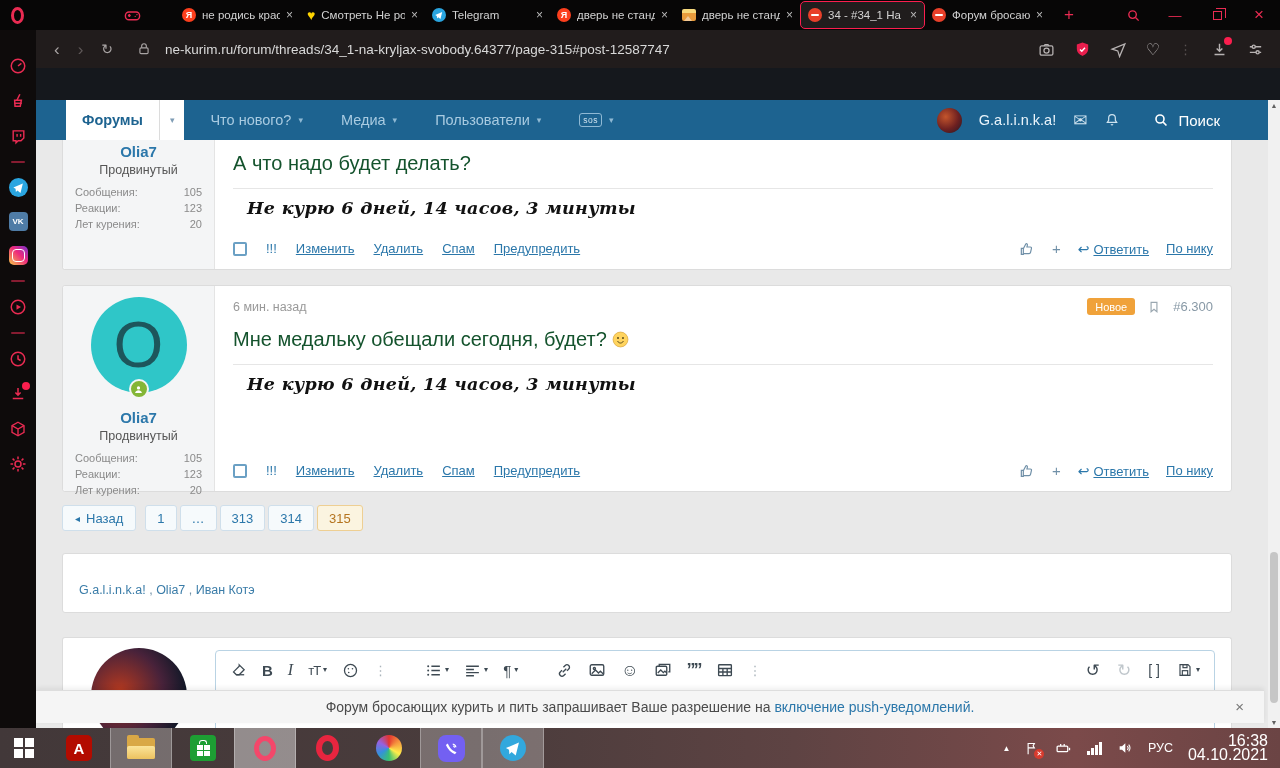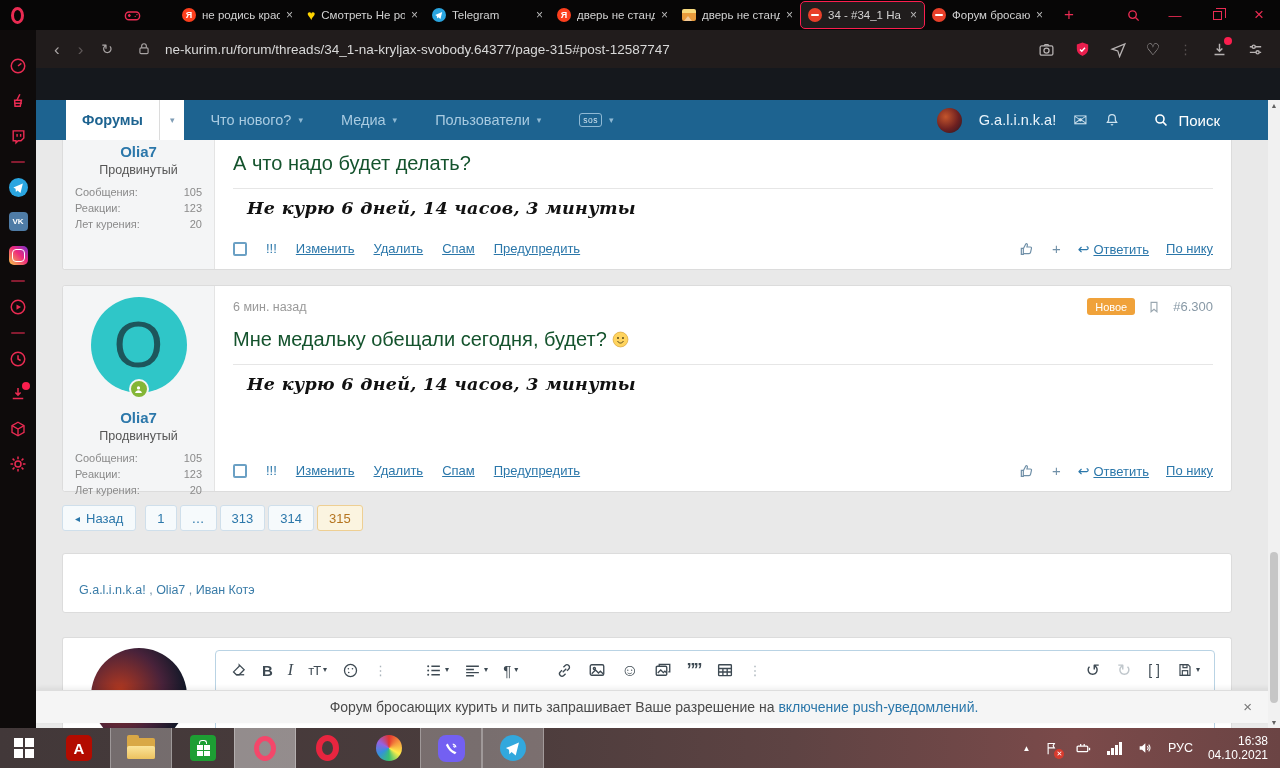--- a/index.html
+++ b/index.html
@@ -123,21 +123,21 @@
   .tbi{display:flex;align-items:center;line-height:1}
   .tbi b{font-size:15px}
   .tbi i{font-family:"Liberation Serif",serif;font-size:16px}
   .tb-caret{font-size:8px;margin-left:3px;color:#3e4a53}
   .tb-sep{color:#aab4bb;font-size:13px}
   .tb-gap{width:8px}
   .tb-right{margin-left:auto;display:flex;align-items:center;gap:17px}
   .tb-disabled{color:#c0c7cc}
   .tt-glyph{font-size:13px;letter-spacing:-1px}
 
-  .banner{position:absolute;left:0;right:8px;top:622px;height:33px;background:#f5f5f5;border-top:1px solid #ddd;box-shadow:0 -2px 5px rgba(0,0,0,.07);display:flex;align-items:center;justify-content:center;font-size:14px;color:#4a4a4a;z-index:6}
+  .banner{position:absolute;left:0;right:16px;top:622px;height:33px;background:#f5f5f5;border-top:1px solid #ddd;box-shadow:0 -2px 5px rgba(0,0,0,.07);display:flex;align-items:center;justify-content:center;font-size:14px;color:#4a4a4a;z-index:6}
   .banner .blink{color:#2b77aa}
   .banner-close{position:absolute;right:20px;top:7px;color:#777;font-size:15px}
 
   .scrollbar{position:absolute;right:0;top:32px;bottom:0;width:12px;background:#f1f1f1;z-index:7;display:flex;flex-direction:column;align-items:center;justify-content:space-between;padding:2px 0;color:#606060;font-size:7px}
   .scroll-thumb{position:absolute;left:2px;width:8px;top:72%;height:24%;background:#c6c6c6;border-radius:4px}
 
   
   .taskbar{position:absolute;left:0;top:728px;width:1280px;height:40px;background:linear-gradient(90deg,#423839 0%,#4a3c3c 38%,#5e4343 62%,#7b4a4a 84%,#6b4444 100%);display:flex;align-items:center;color:#fff}
   .tb-slot{width:62px;height:40px;display:flex;align-items:center;justify-content:center;flex:0 0 auto}
   .tb-slot.start{width:48px}
@@ -157,21 +157,21 @@
   .ogx{width:22px;height:25px;border:5px solid #f4476a;border-radius:50%}
   .opera{width:23px;height:26px;border:6px solid #e8253f;border-radius:50%}
   .cwheel{width:26px;height:26px;border-radius:50%;background:conic-gradient(#e3342f,#f6993f,#ffed4a,#38c172,#3490dc,#9561e2,#e3342f)}
   .viber{width:27px;height:27px;border-radius:8px;background:#7360f2;display:flex;align-items:center;justify-content:center;color:#fff}
   .tgc{width:26px;height:26px;border-radius:50%;background:#32a8dd;display:flex;align-items:center;justify-content:center}
   .tray{margin-left:auto;display:flex;align-items:center;gap:15px;padding-right:12px}
   .tray-caret{font-size:8px;color:#fff}
   .sigbars{display:flex;align-items:flex-end;gap:1.5px;height:13px}
   .sigbars span{width:2.5px;background:#fff}
   .lang{font-size:12.5px}
-  .clockblk{text-align:right;font-size:12px;line-height:14px}
+  .clockblk{text-align:right;font-size:16px;line-height:14px}
   .flagwrap{position:relative;display:flex}
   .flag-x{position:absolute;right:-4px;bottom:-3px;width:10px;height:10px;border-radius:50%;background:#d83b2e;color:#fff;font-size:7px;display:flex;align-items:center;justify-content:center}
   svg{display:block}
 </style>
 </head>
 <body>
 
 <div class="screen">
 
   <div class="tabbar">

